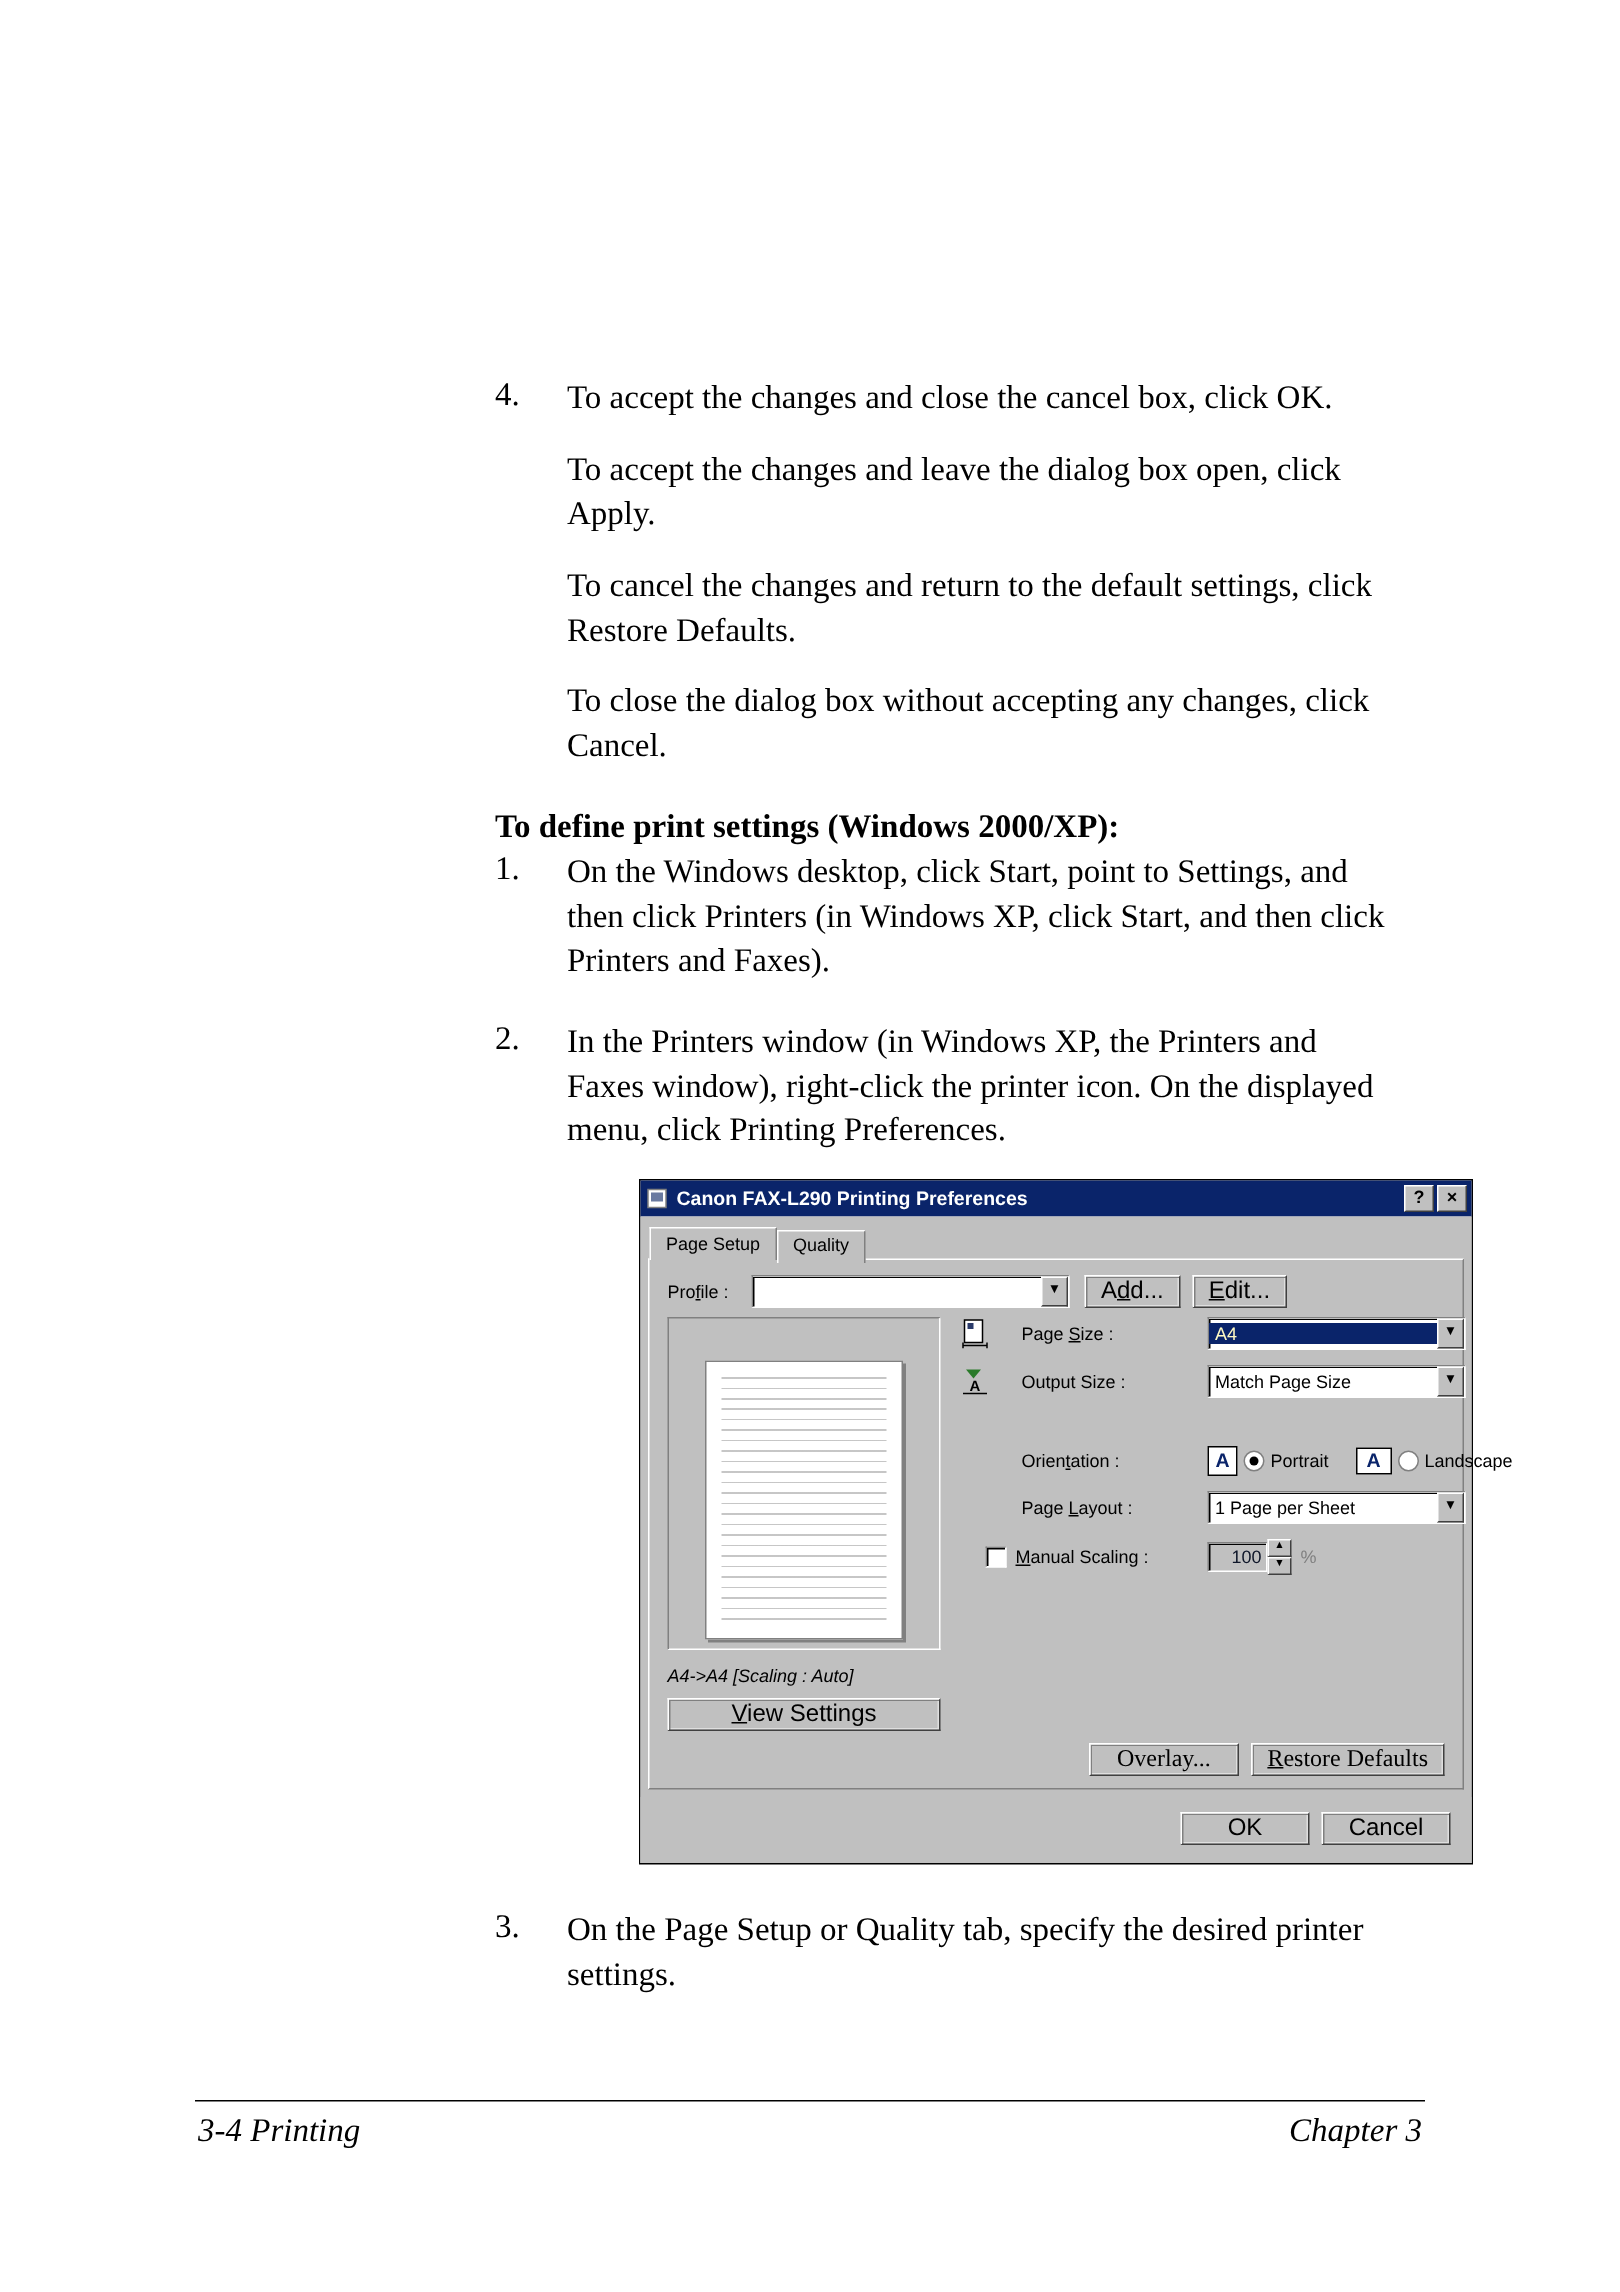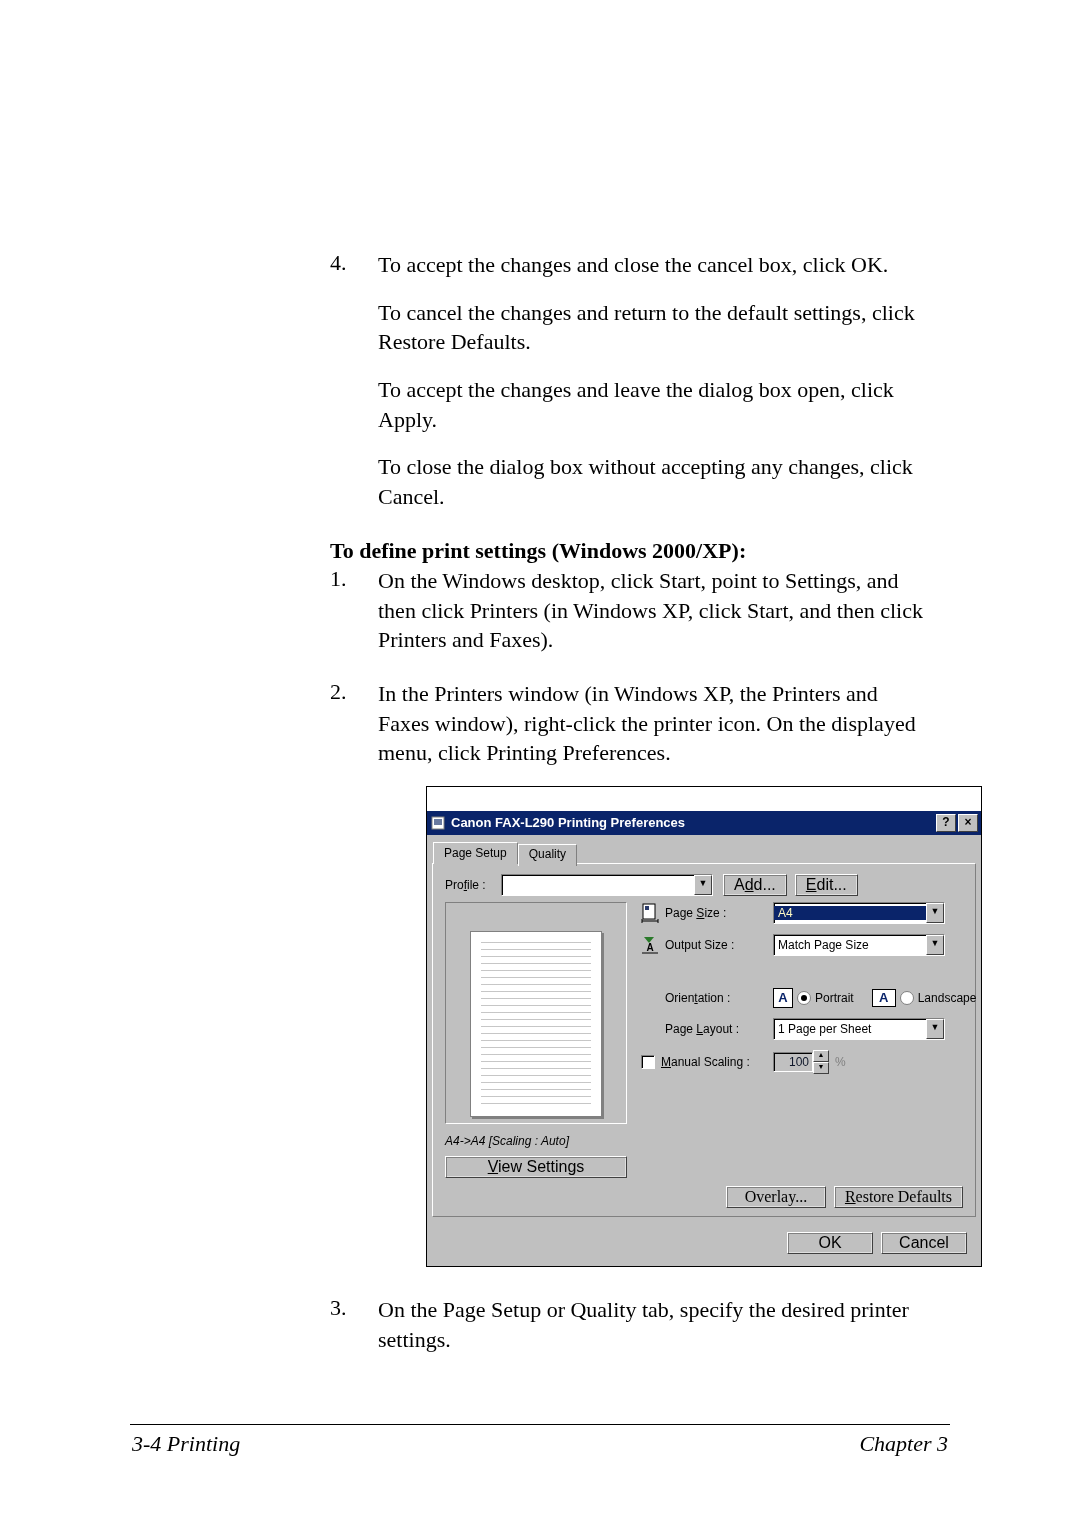--- a/index.html
+++ b/index.html
@@ -57,21 +57,20 @@
   .titlebar {
     background: #0a246a;
     color: #fff;
     display: flex;
     align-items: center;
     height: 24px;
     font-family: Tahoma, Arial, sans-serif;
     font-size: 13px;
     font-weight: bold;
     padding: 0 3px 0 3px;
-    margin-top: 24px;
   }
   .titlebar .ico {
     width: 16px;
     height: 16px;
     margin-right: 5px;
     display: flex;
     align-items: center;
     justify-content: center;
   }
   .titlebar .title-text {
@@ -239,20 +238,21 @@
     color: #000;
     font-style: italic;
   }
   .settings-col {
     flex: 1;
   }
   .set-row {
     display: flex;
     align-items: center;
     margin-bottom: 10px;
+    gap: 16px;
   }
   .set-row .icon-cell {
     width: 24px;
     text-align: center;
   }
   .set-row .label-cell {
     width: 108px;
     font-size: 12px;
   }
   .set-row .ctrl-cell {
@@ -387,22 +387,22 @@
 </head>
 <body>
 
 <div class="page">
   <div class="content">
 
     <ol class="top">
       <li>
         <span class="num">4.</span>
         <div class="step-text">To accept the changes and close the cancel box, click OK.</div>
+        <div class="para">To accept the changes and leave the dialog box open, click Apply.</div>
         <div class="para">To cancel the changes and return to the default settings, click Restore Defaults.</div>
-        <div class="para">To accept the changes and leave the dialog box open, click Apply.</div>
         <div class="para">To close the dialog box without accepting any changes, click Cancel.</div>
       </li>
     </ol>
 
     <div class="bold-head">To define print settings (Windows 2000/XP):</div>
 
     <ol class="top">
       <li>
         <span class="num">1.</span>
         <div class="step-text">On the Windows desktop, click Start, point to Settings, and then click Printers (in Windows XP, click Start, and then click Printers and Faxes).</div>

